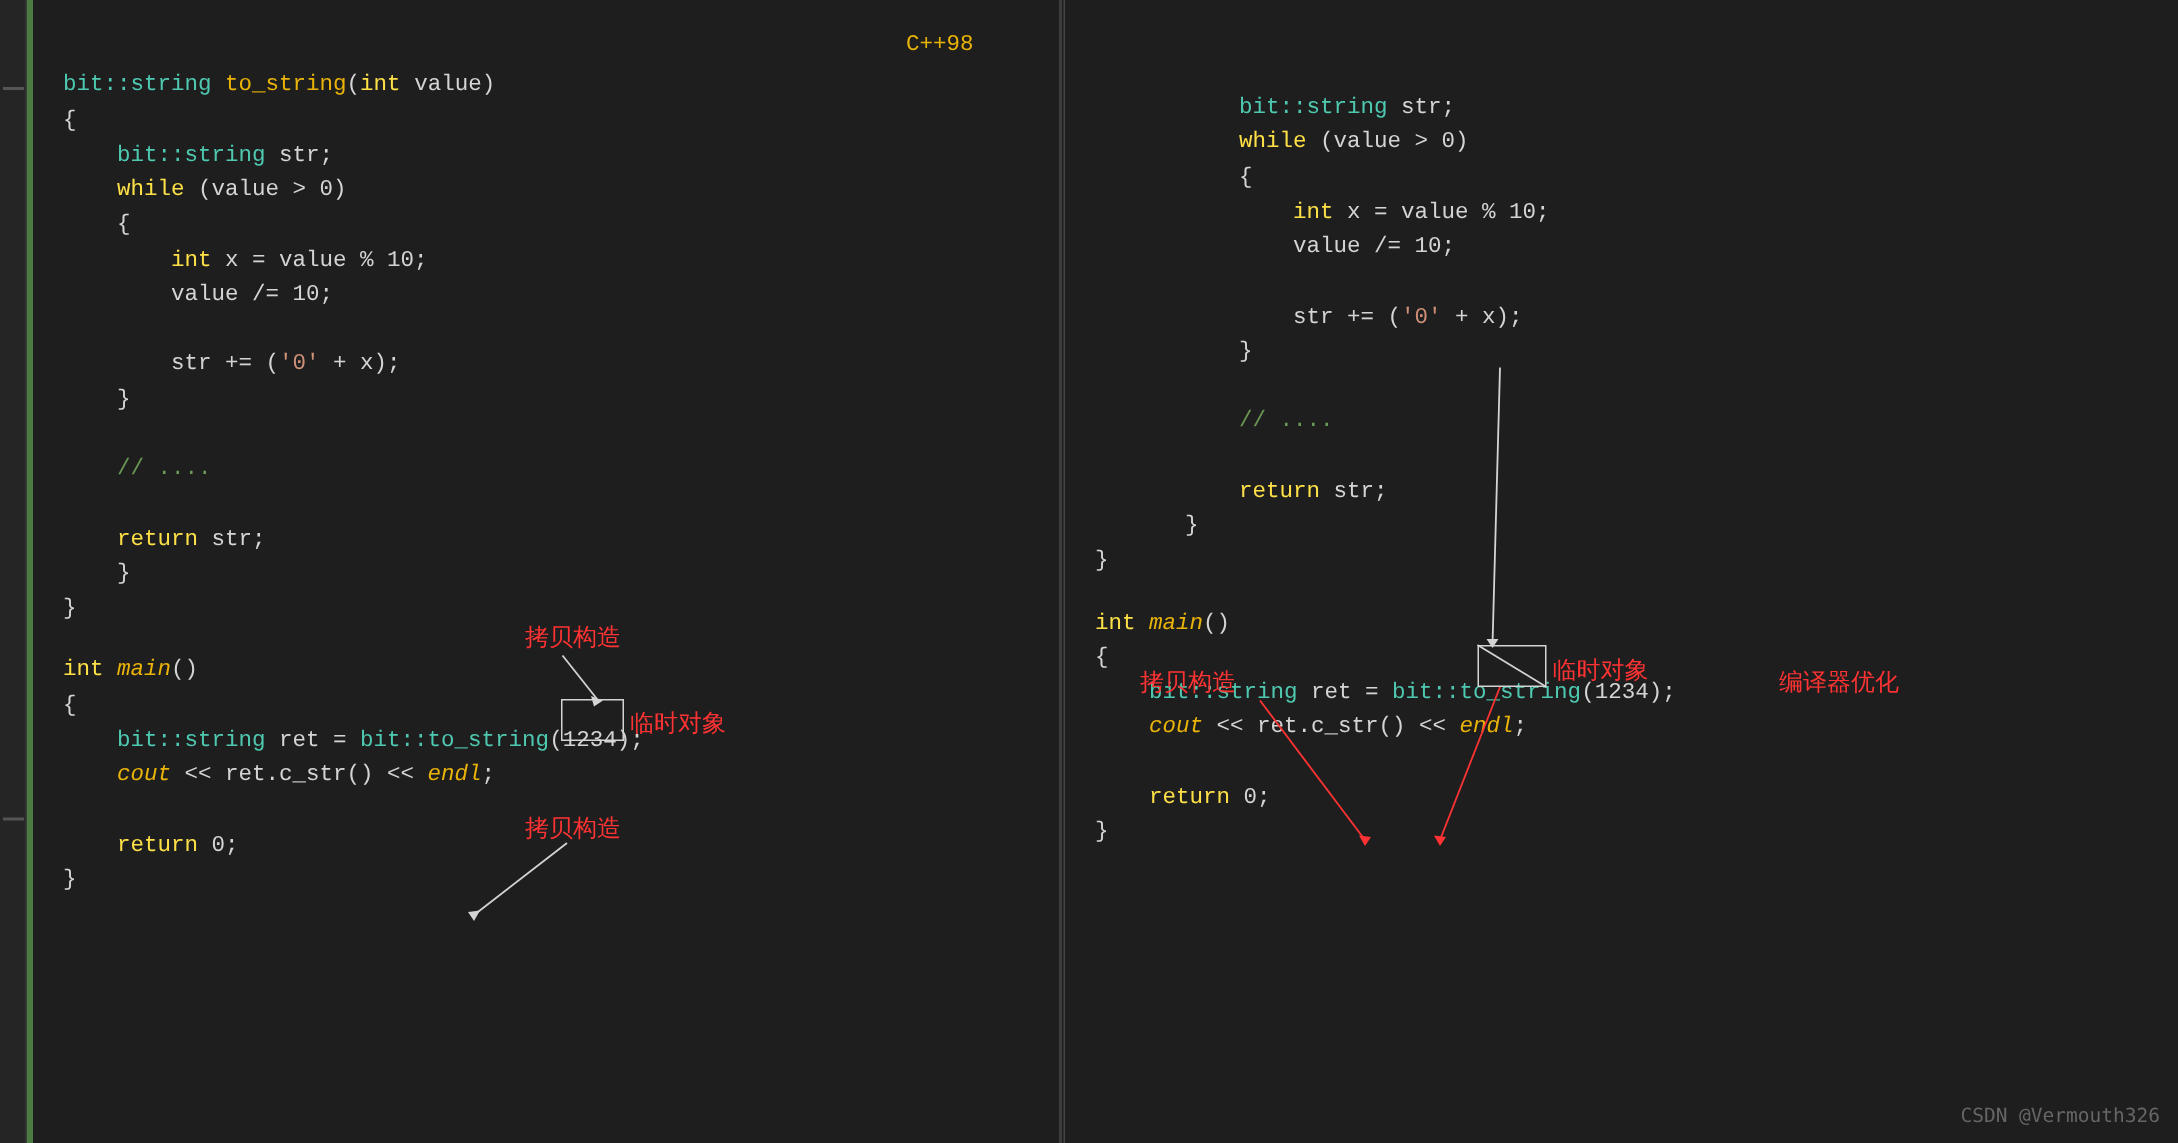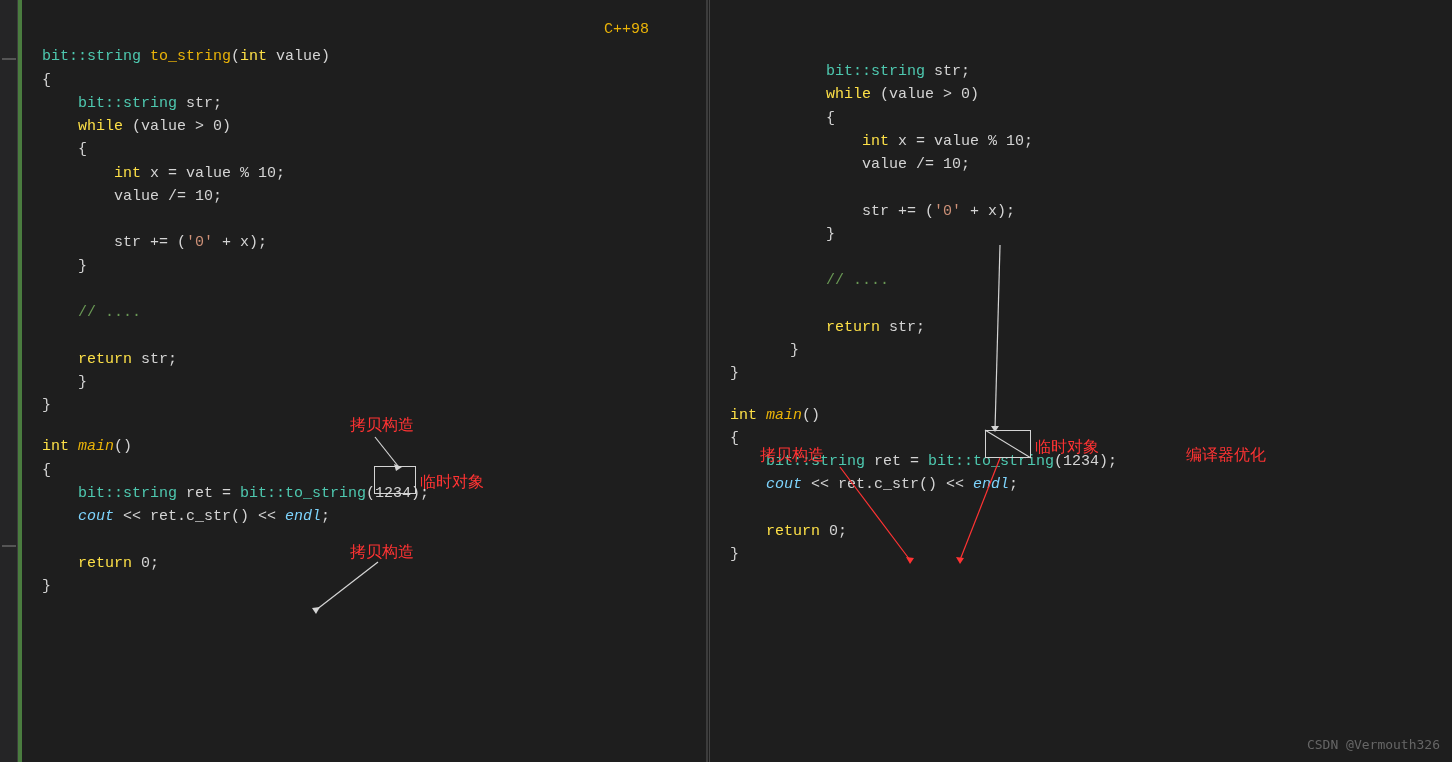--- a/index.html
+++ b/index.html
@@ -80,21 +80,21 @@
     .code-block {
       margin-left: 22px;
       line-height: 1.55;
     }
 
     
     .c-teal { color: #4ec9b0; }
     .c-blue { color: #fde047; }
     .c-green { color: #6a9955; }
     .c-yellow { color: #eab308; }
-    .c-white { color: #7dd3fc; }
+    .c-white { color: #eab308; }
     .c-orange { color: #ce9178; }
     .c-cpp { color: #eab308; font-weight: normal; }
     .c-italic { font-style: italic; }
 
     
     .label-red {
       color: #ff3333;
       font-family: 'Microsoft YaHei', 'SimHei', sans-serif;
       font-size: 16px;
       font-weight: normal;

